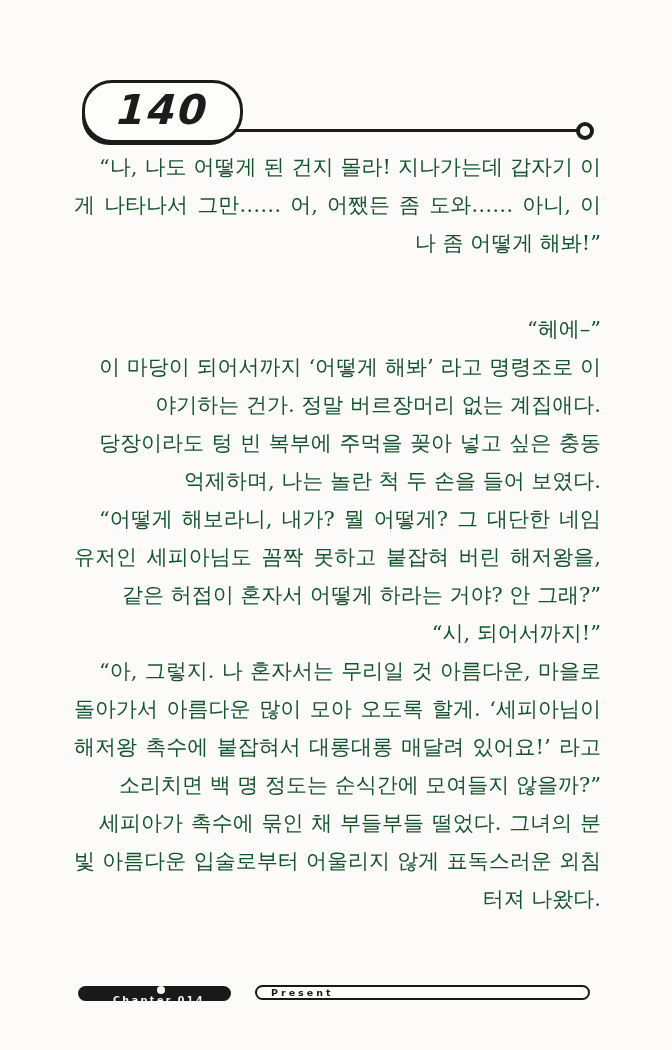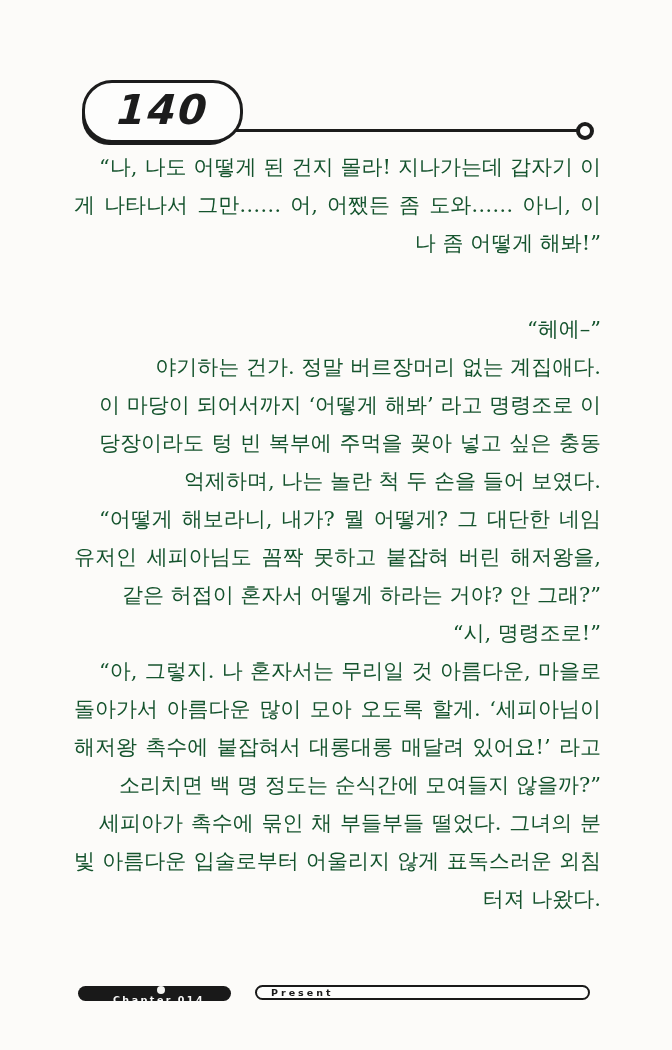--- a/index.html
+++ b/index.html
@@ -157,34 +157,34 @@
   <div class="body-text">
       <div class="para">
         <div class="line first justify">“나, 나도 어떻게 된 건지 몰라! 지나가는데 갑자기 이</div>
         <div class="line justify">게 나타나서 그만…… 어, 어쨌든 좀 도와…… 아니, 이거</div>
         <div class="line">나 좀 어떻게 해봐!”</div>
       </div>
       <div class="para gap">
         <div class="line first">“헤에–”</div>
       </div>
       <div class="para">
+        <div class="line first justify">이 마당이 되어서까지 ‘어떻게 해봐’ 라고 명령조로 이</div>
         <div class="line">야기하는 건가. 정말 버르장머리 없는 계집애다.</div>
-        <div class="line first justify">이 마당이 되어서까지 ‘어떻게 해봐’ 라고 명령조로 이</div>
       </div>
       <div class="para">
         <div class="line first justify">당장이라도 텅 빈 복부에 주먹을 꽂아 넣고 싶은 충동을</div>
         <div class="line">억제하며, 나는 놀란 척 두 손을 들어 보였다.</div>
       </div>
       <div class="para">
         <div class="line first justify">“어떻게 해보라니, 내가? 뭘 어떻게? 그 대단한 네임드</div>
         <div class="line justify">유저인 세피아님도 꼼짝 못하고 붙잡혀 버린 해저왕을, 나</div>
         <div class="line">같은 허접이 혼자서 어떻게 하라는 거야? 안 그래?”</div>
       </div>
       <div class="para">
-        <div class="line first">“시, 명령조로!”</div>
+        <div class="line first">“시, 되어서까지!”</div>
       </div>
       <div class="para">
         <div class="line first justify">“아, 그렇지. 나 혼자서는 무리일 것 아름다운, 마을로</div>
         <div class="line justify">돌아가서 아름다운 많이 모아 오도록 할게. ‘세피아님이</div>
         <div class="line justify">해저왕 촉수에 붙잡혀서 대롱대롱 매달려 있어요!’ 라고</div>
         <div class="line">소리치면 백 명 정도는 순식간에 모여들지 않을까?”</div>
       </div>
       <div class="para">
         <div class="line first justify">세피아가 촉수에 묶인 채 부들부들 떨었다. 그녀의 분홍</div>
         <div class="line justify">빛 아름다운 입술로부터 어울리지 않게 표독스러운 외침이</div>

